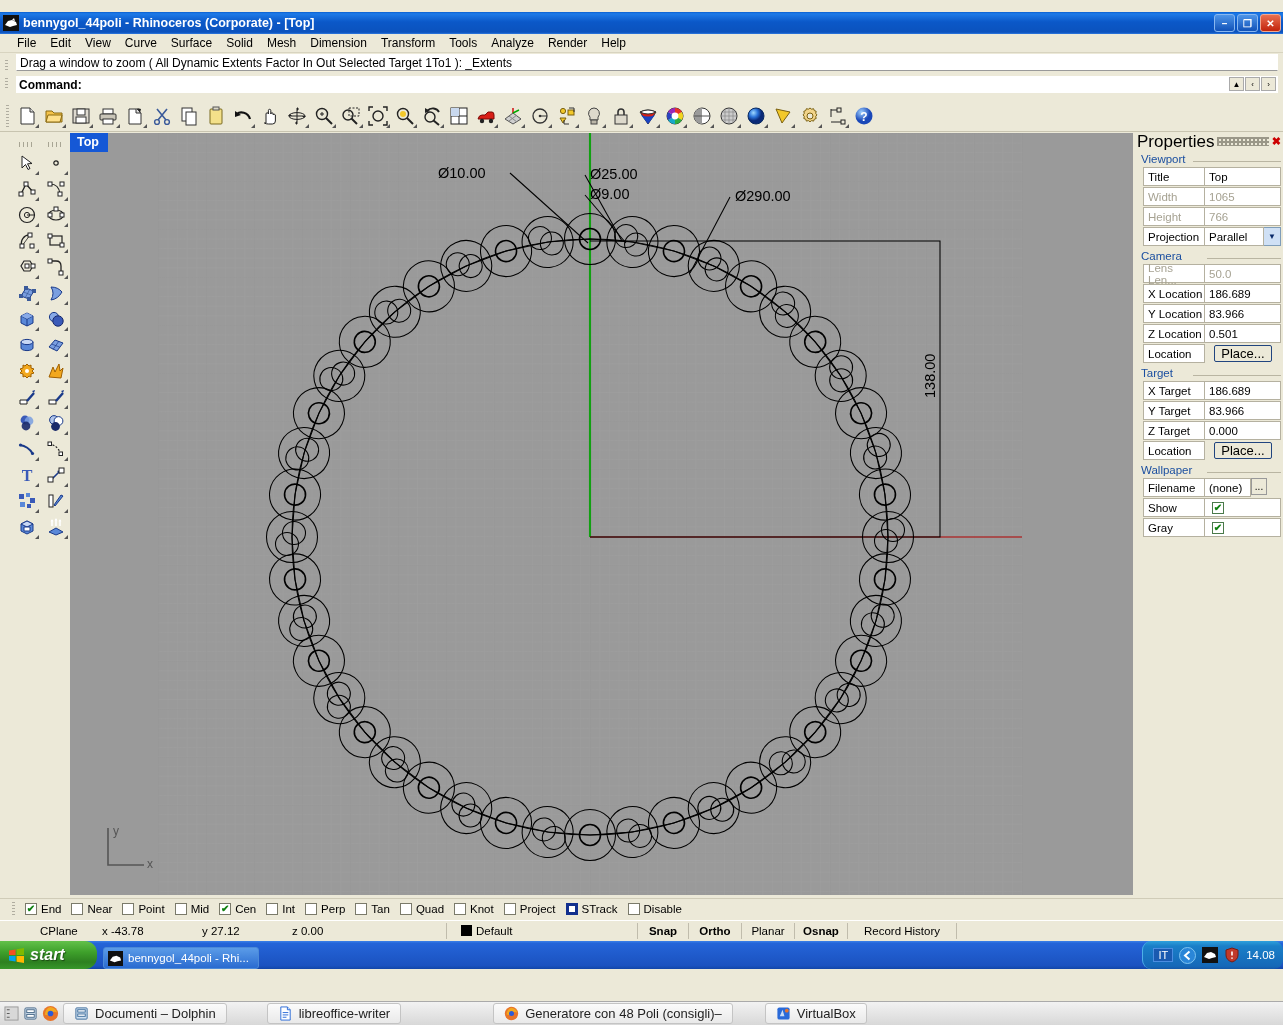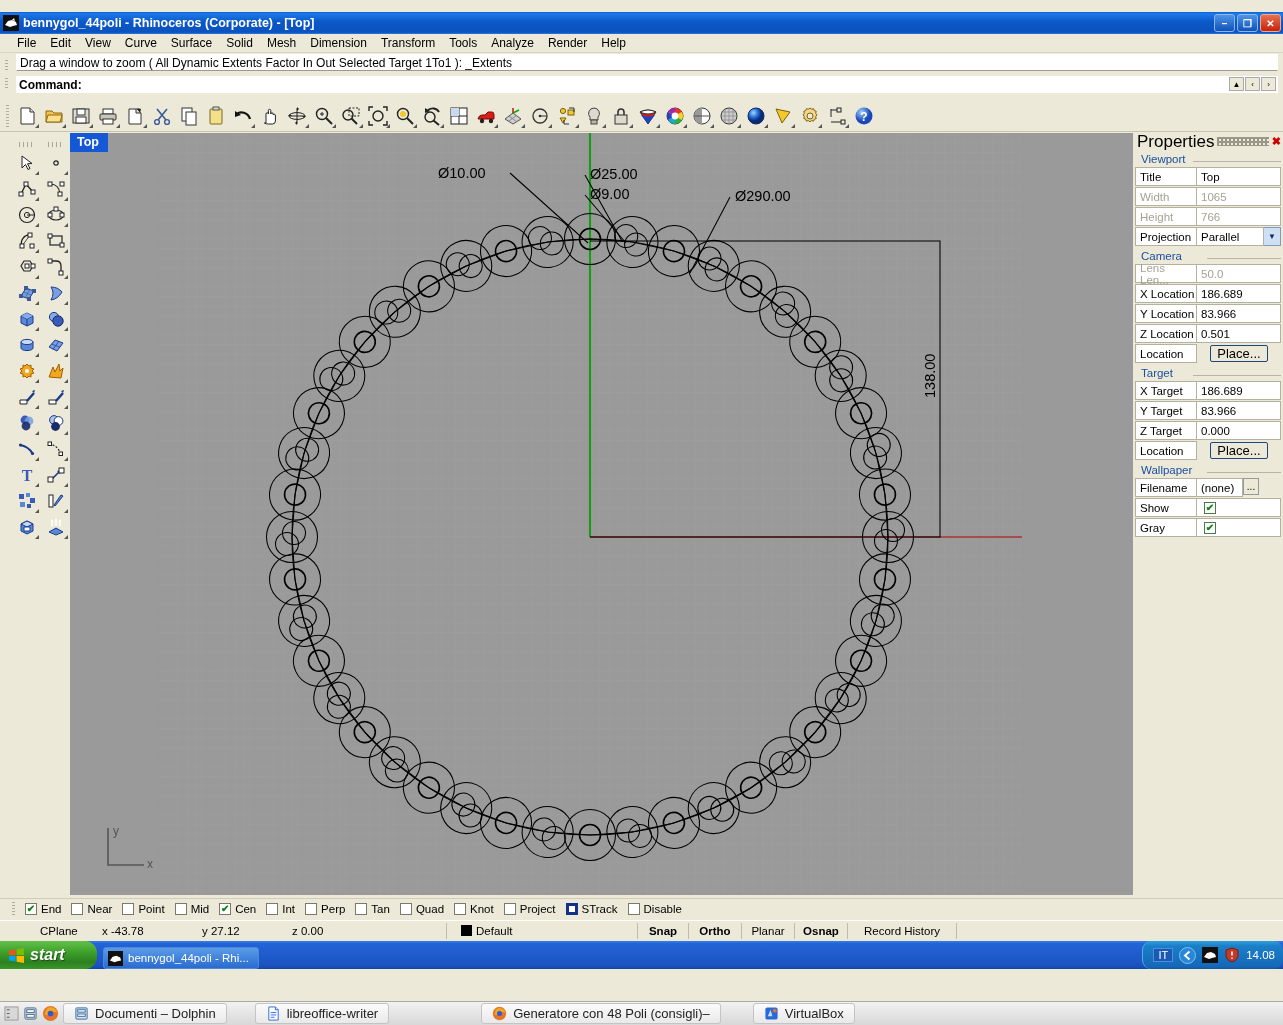--- a/index.html
+++ b/index.html
@@ -80,21 +80,21 @@
   #props-head{ display:flex;align-items:center;height:17px;padding-left:2px;}
   #props-head .ptitle{ font-size:17px;}
   #props-head .pdots{ flex:1;height:9px;margin:0 3px;
     background-image:repeating-linear-gradient(to right,#9a9788 0 2px,transparent 2px 4px),
                      repeating-linear-gradient(to bottom,#9a9788 0 2px,transparent 2px 4px);
     background-size:4px 4px;}
   #props-head .pclose{ color:#c00;font-weight:bold;font-size:11px;padding-right:2px;}
   .grp{ color:#1b4fa0;padding:3px 0 2px 6px;font-size:11.5px;position:relative;}
   .grp::after{ content:"";position:absolute;left:58px;right:2px;top:11px;height:1px;background:#b9b5a2;}
   .grp.wide::after{ left:72px; }
-  .row{ display:flex;height:19px;margin:0 2px 1px 0;align-items:stretch;}
+  .row{ display:flex;height:19px;margin:0 2px 1px 8px;align-items:stretch;}
   .rlabel{ width:62px;background:#fff;border:1px solid #b5b1a0;display:flex;align-items:center;
     padding-left:4px;font-size:11.5px;}
   .rval{ flex:1;background:#fff;border:1px solid #b5b1a0;border-left:none;display:flex;
     align-items:center;padding-left:4px;font-size:11.5px;}
   .rlabel.dim,.rval.dim{ color:#a6a292;}
   .rval.hasbtn{ padding:0;align-items:center;justify-content:center;background:#ece9d8;border:none;}
   .pbtn{ width:58px;height:17px;border:1px solid #21457f;background:#ece9d8;
     font-size:13px;display:flex;align-items:center;justify-content:center;border-radius:2px;}
   .sbtn{ width:16px;height:17px;border:1px solid #999;background:#ece9d8;font-size:10px;
     display:flex;align-items:center;justify-content:center;}
@@ -1017,21 +1017,21 @@
     </svg>
 
   <div class="kde-task">
     <svg class="kde-ico" viewBox="0 0 16 16">
         <rect x="2" y="2" width="12" height="12" rx="1" fill="#cfe0f0" stroke="#3a6a9a"></rect>
         <rect x="4" y="4" width="8" height="2.5" fill="#fff" stroke="#3a6a9a"></rect>
         <rect x="4" y="8.5" width="8" height="2.5" fill="#fff" stroke="#3a6a9a"></rect>
       </svg>
     <span>Documenti – Dolphin</span>
   </div>
-  <div class="kde-task" style="margin-left:24px">
+  <div class="kde-task" style="margin-left:36px">
     <svg class="kde-ico" viewBox="0 0 16 16">
         <path d="M3 1 h7 l3 3 v11 H3Z" fill="#fff" stroke="#2a6ad8"></path>
         <path d="M10 1 v3 h3" fill="#cfe0f5" stroke="#2a6ad8"></path>
         <path d="M5 7 h6 M5 9.5 h6 M5 12 h4" stroke="#2a6ad8"></path>
       </svg>
     <span>libreoffice-writer</span>
   </div>
   <div class="kde-task" style="margin-left:88px">
     <svg class="kde-ico" viewBox="0 0 18 18">
         <circle cx="9" cy="9" r="8" fill="#e8742a"></circle>

